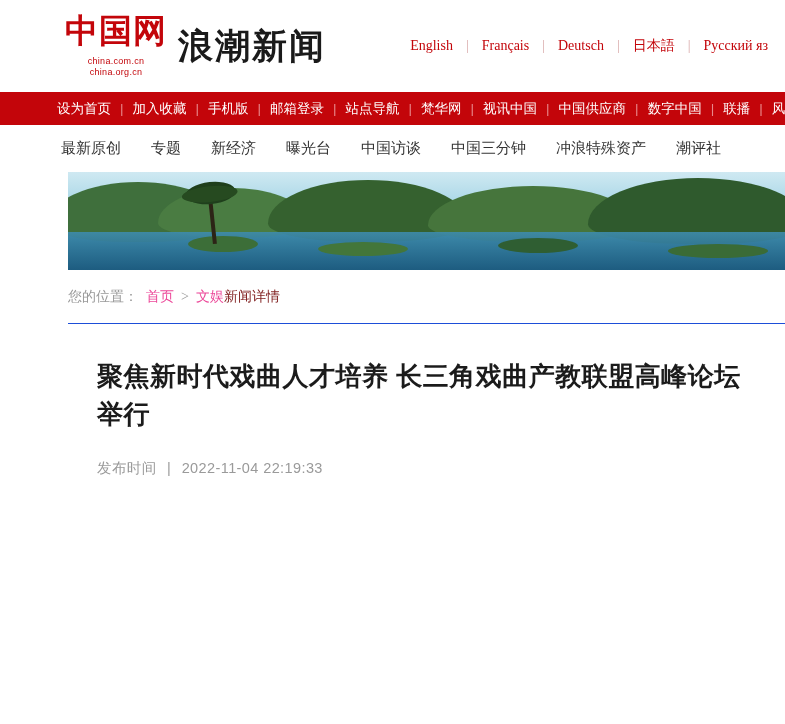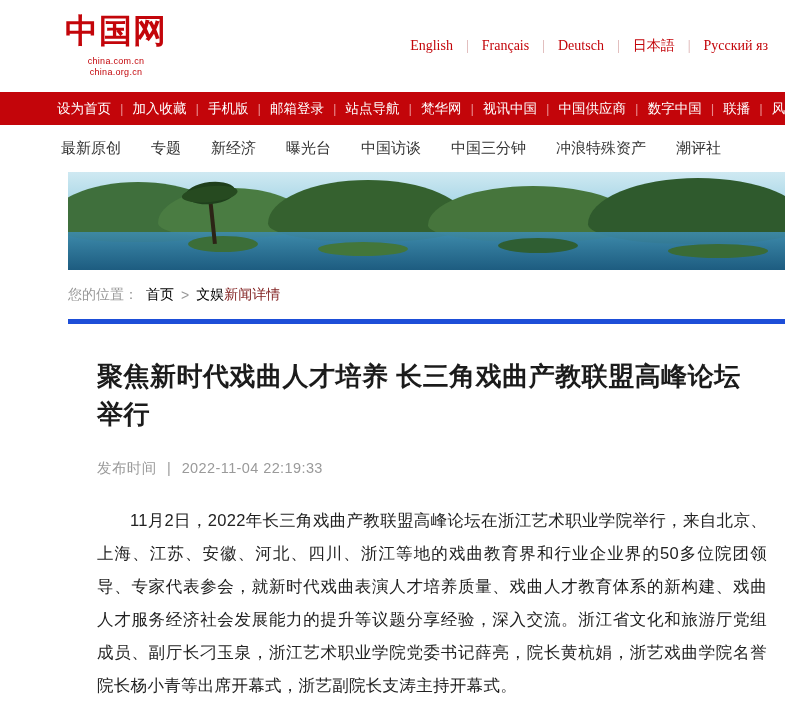--- a/index.html
+++ b/index.html
@@ -188,27 +188,28 @@
     white-space: nowrap;
   }
 
   
   .crumb-wrap {
     margin: 0 0 0 68px;
     width: 717px;
     height: 54px;
     display: flex;
     align-items: center;
-    border-bottom: 5px solid #1d4ed8;
+    border-bottom: 1px solid #1d4ed8;
     font-size: 14px;
     color: #888;
     box-sizing: border-box;
+    font-family: Liberation Serif, serif;
   }
   .crumb-wrap .c-label { color: #999; margin-right: 8px; }
-  .crumb-wrap a { color: #000000; text-decoration: none; }
+  .crumb-wrap a { color: #ec4899; text-decoration: none; }
   .crumb-wrap .c-sep { margin: 0 7px; color: #999; }
   .crumb-wrap .c-cur { color: #7f1d1d; margin-left: 0; }
 
   
   .article {
     margin-left: 97px;
     width: 700px;
     padding-top: 34px;
   }
   .headline {
@@ -243,20 +244,21 @@
 
 <div class="masthead">
   <div class="logo">
     <div class="logo-mark">
       <div class="logo-cn">中国网</div>
       <div class="logo-url">
         <div>china.com.cn</div>
         <div>china.org.cn</div>
       </div>
     </div>
+    <div class="logo-title">浪潮新闻</div>
   </div>
   <div class="lang-bar">
     <a href="#">English</a>
     <span class="lang-sep">|</span>
     <a href="#">Français</a>
     <span class="lang-sep">|</span>
     <a href="#">Deutsch</a>
     <span class="lang-sep">|</span>
     <a href="#">日本語</a>
     <span class="lang-sep">|</span>
@@ -322,16 +324,13 @@
   <span class="c-cur">新闻详情</span>
 </div>
 
 <div class="article">
   <h1 class="headline">聚焦新时代戏曲人才培养 长三角戏曲产教联盟高峰论坛举行</h1>
   <div class="meta">
     <span>发布时间</span>
     <span class="m-sep">|</span>
     <span>2022-11-04 22:19:33</span>
   </div>
-  <div class="body-text">
-    <p>11月2日，2022年长三角戏曲产教联盟高峰论坛在浙江艺术职业学院举行，来自北京、上海、江苏、安徽、河北、四川、浙江等地的戏曲教育界和行业企业界的50多位院团领导、专家代表参会，就新时代戏曲表演人才培养质量、戏曲人才教育体系的新构建、戏曲人才服务经济社会发展能力的提升等议题分享经验，深入交流。浙江省文化和旅游厅党组成员、副厅长刁玉泉，浙江艺术职业学院党委书记薛亮，院长黄杭娟，浙艺戏曲学院名誉院长杨小青等出席开幕式，浙艺副院长支涛主持开幕式。</p>
-  </div>
 </div>
 
 </body></html>

